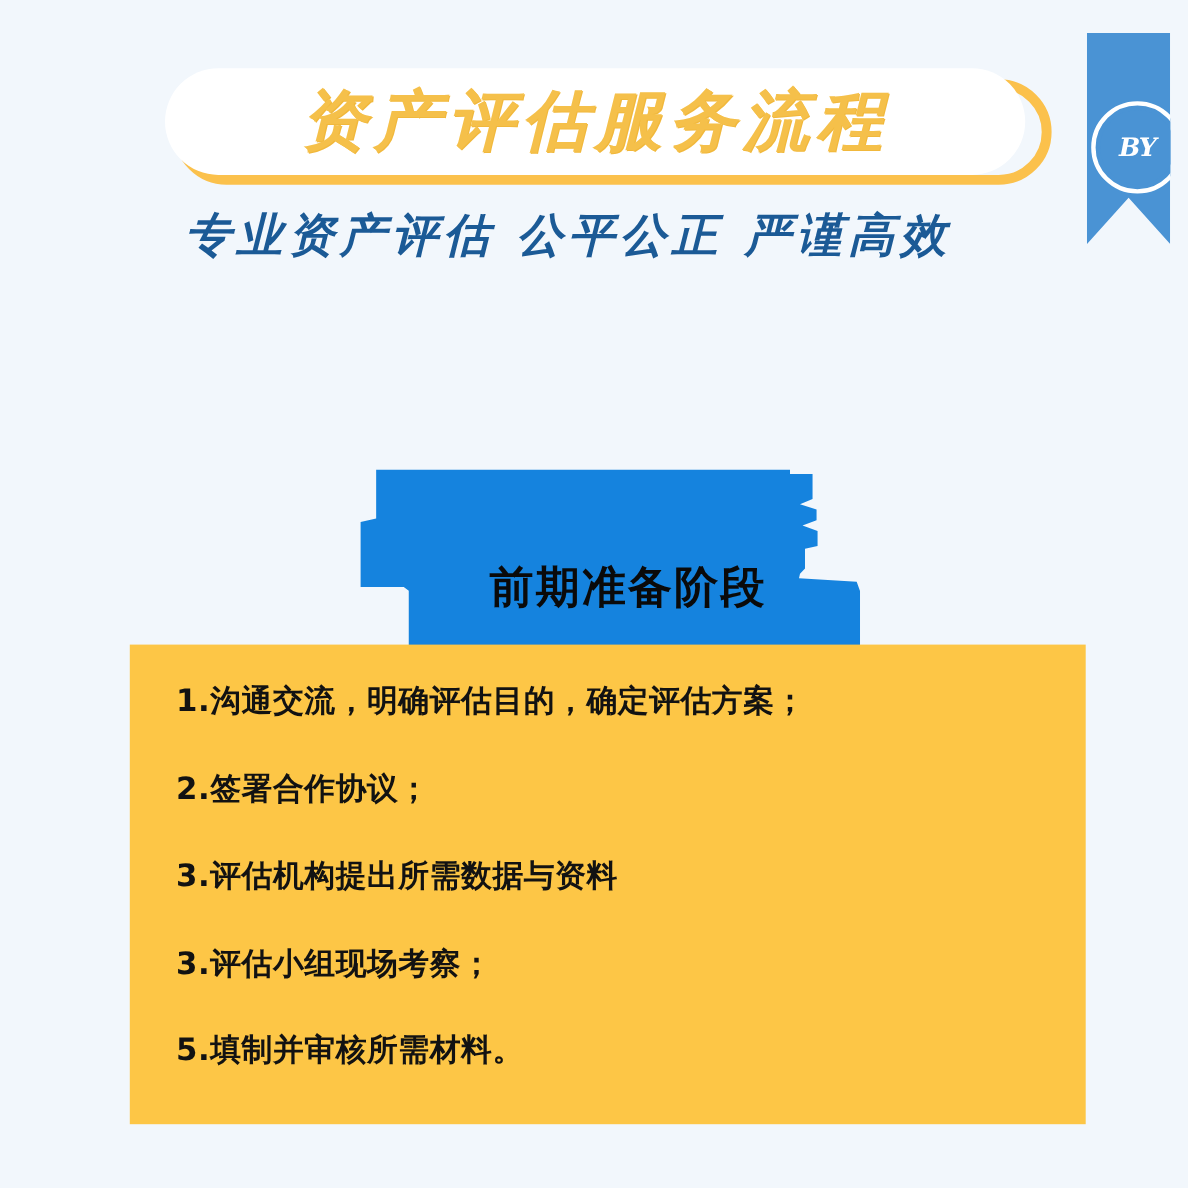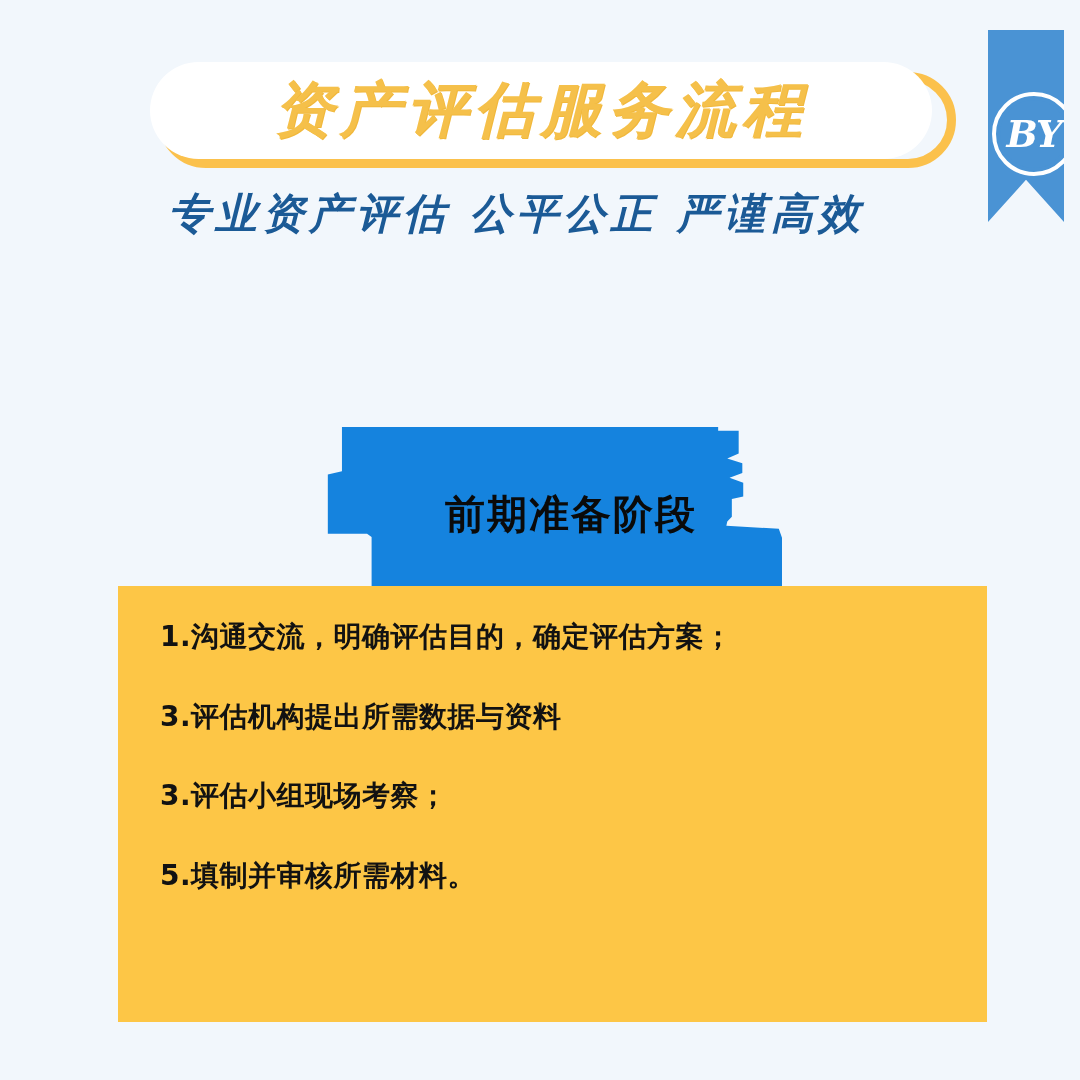--- a/index.html
+++ b/index.html
@@ -124,21 +124,21 @@
   }
   .ribbon-circle-inner {
     width: 68px;
     height: 68px;
     border-radius: 50%;
     background: #4a93d4;
     display: flex;
     align-items: center;
     justify-content: center;
     font-family: "DejaVu Serif", "Liberation Serif", serif;
-    font-size: 37px;
+    font-size: 23px;
     font-weight: bold;
     font-style: italic;
     color: #ffffff;
     letter-spacing: -1px;
   }
 
   
   .section {
     position: absolute;
     left: 0;
@@ -163,21 +163,21 @@
     clip-path: polygon(
         3.5% 0.6%, 86.0% 0.6%, 86.0% 3.0%, 90.5% 3.0%, 90.5% 17.0%,
         88.0% 20.0%, 91.3% 23.0%, 91.3% 29.0%, 88.5% 32.0%, 91.5% 35.0%,
         91.5% 43.5%, 89.0% 45.0%, 89.0% 56.0%, 88.0% 59.0%, 87.8% 61.5%,
         99.3% 63.5%, 100% 69.0%, 100% 100%, 10.0% 100%, 10.0% 68.5%,
         9.0% 66.5%, 0.4% 66.5%, 0.4% 30.0%, 3.5% 28.0%, 3.5% 0.6%);
   }
   .stage-banner-label {
     position: absolute;
     left: 326px;
-    top: 426px;
+    top: 445px;
     width: 456px;
     height: 162px;
     display: flex;
     align-items: center;
     justify-content: center;
     padding-left: 34px;
     padding-top: 14px;
     box-sizing: border-box;
     font-family: Liberation Mono, monospace;
     font-size: 40px;
@@ -236,20 +236,21 @@
 
   </div>
 
   <div class="section">
 
     <div class="stage-banner"></div>
     <div class="stage-banner-label">前期准备阶段</div>
 
     <div class="content-card">
       <div class="content-item">1.沟通交流，明确评估目的，确定评估方案；</div>
+      <div class="content-item">2.签署合作协议；</div>
       <div class="content-item">3.评估机构提出所需数据与资料</div>
       <div class="content-item">3.评估小组现场考察；</div>
       <div class="content-item">5.填制并审核所需材料。</div>
     </div>
 
   </div>
 
 </div>
 
 </body></html>

